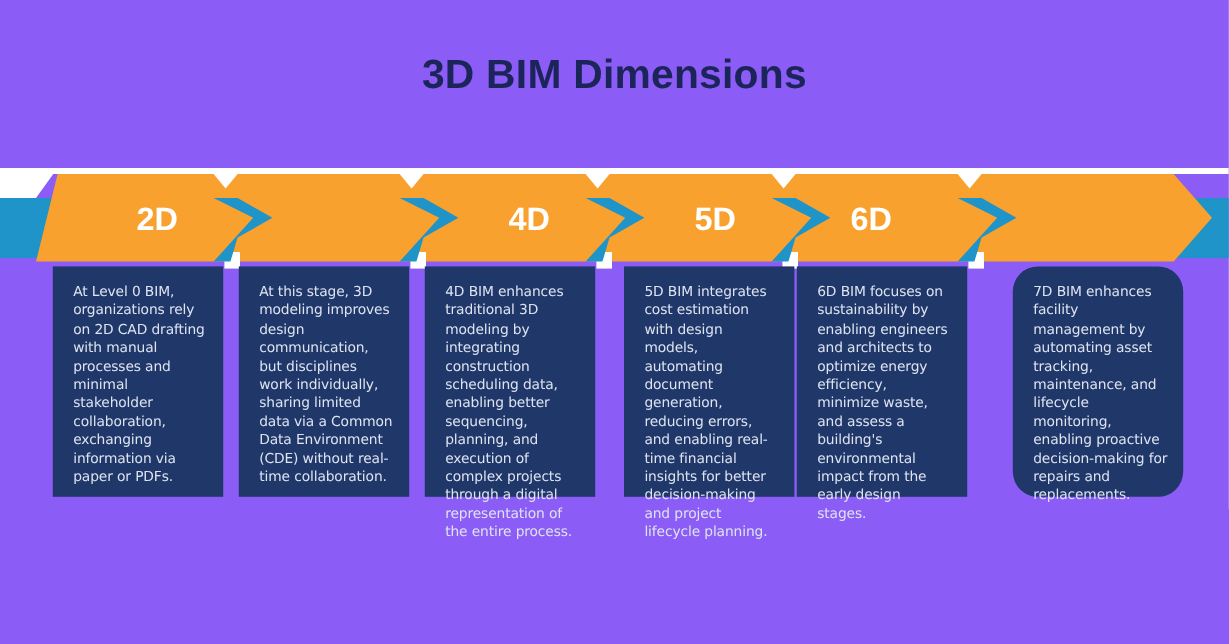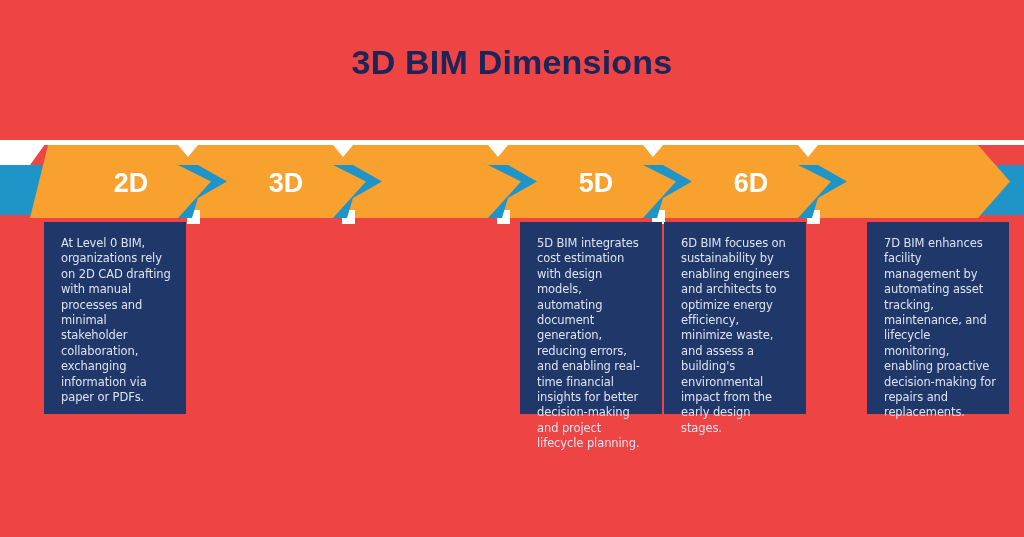--- a/index.html
+++ b/index.html
@@ -14,21 +14,21 @@
     overflow: hidden;
     font-family: "Liberation Sans", sans-serif;
     position: relative;
   }
 
   #infographic {
     position: absolute;
     left: 0; top: 0;
     width: 1024px;
     height: 537px;
-    background: #ef4444;
+    background: #8b5cf6;
   }
 
   
   #page-title {
     position: absolute;
     left: 0;
     top: 40px;
     width: 1024px;
     text-align: center;
     font-size: 34px;
@@ -123,31 +123,37 @@
         <path d="M 663 25 L 692 41.5 L 663 58 L 657 78 L 643 78 L 676 41.5 L 643 25 Z" fill="#1F94C8"></path>
         <path d="M 818 25 L 847 41.5 L 818 58 L 812 78 L 798 78 L 831 41.5 L 798 25 Z" fill="#1F94C8"></path>
       </g>
 
       <path d="M 0 78 L 30 78 L 48 5 L 0 5 Z" fill="#FFFFFF" opacity="0"></path>
       <path d="M 0 0 L 1024 0 L 1024 5 L 0 5 Z" fill="#FFFFFF"></path>
       <path d="M 0 0 L 48 0 L 30 25 L 0 25 Z" fill="#FFFFFF"></path>
     </svg>
 
     <div class="stage-label" style="left:86px;">2D</div>
-    <div class="stage-label" style="left:241px;">3D</div>
+    <div class="stage-label" style="left:396px;">4D</div>
     <div class="stage-label" style="left:551px;text-align:center;">5D</div>
-    <div class="stage-label" style="left:706px;text-align:center;">6D</div>
+    <div class="stage-label" style="left:681px;text-align:center;">6D</div>
   </div>
 
   <div class="desc-card" style="left:44px;">
     <div class="desc-text">At Level 0 BIM, organizations rely on 2D CAD drafting with manual processes and minimal stakeholder collaboration, exchanging information via paper or PDFs.</div>
+  </div>
+  <div class="desc-card" style="left:199px;">
+    <div class="desc-text">At this stage, 3D modeling improves design communication, but disciplines work individually, sharing limited data via a Common Data Environment (CDE) without real-time collaboration.</div>
+  </div>
+  <div class="desc-card" style="left:354px;">
+    <div class="desc-text">4D BIM enhances traditional 3D modeling by integrating construction scheduling data, enabling better sequencing, planning, and execution of complex projects through a digital representation of the entire process.</div>
   </div>
   <div class="desc-card" style="left:520px;">
     <div class="desc-text">5D BIM integrates cost estimation with design models, automating document generation, reducing errors, and enabling real-time financial insights for better decision-making and project lifecycle planning.</div>
   </div>
   <div class="desc-card" style="left:664px;">
     <div class="desc-text">6D BIM focuses on sustainability by enabling engineers and architects to optimize energy efficiency, minimize waste, and assess a building's environmental impact from the early design stages.</div>
   </div>
-  <div class="desc-card" style="left:867px;">
+  <div class="desc-card" style="left:844px;border-radius:21px;">
     <div class="desc-text">7D BIM enhances facility management by automating asset tracking, maintenance, and lifecycle monitoring, enabling proactive decision-making for repairs and replacements.</div>
   </div>
 
 </div>
 
 </body></html>

